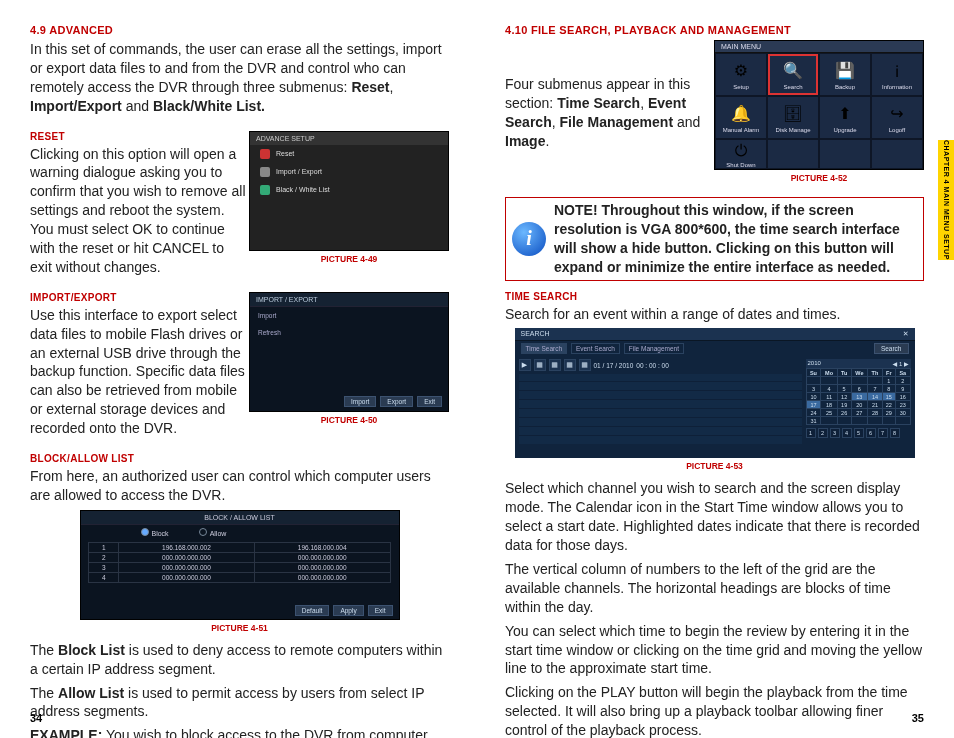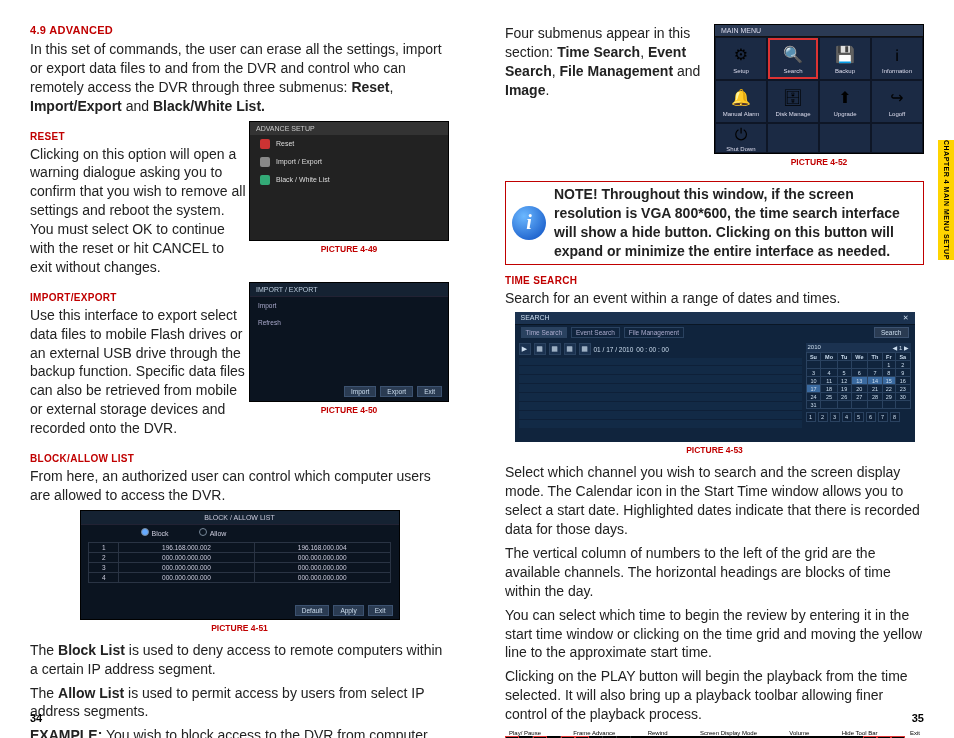--- a/index.html
+++ b/index.html
@@ -79,21 +79,21 @@
     font-size: 7px;
   }
   .fig-caption {
     color: #c00000;
     font-weight: bold;
     font-size: 8.5px;
     text-align: center;
     margin-top: 3px;
     margin-bottom: 8px;
   }
-  .row-split { display: flex; align-items: flex-start; }
+  .row-split { display: flex; align-items: center; }
   .row-split .txt { flex: 1; }
   .note-box {
     border: 1.5px solid #c00000;
     display: flex;
     gap: 8px;
     padding: 3px 6px;
     align-items: center;
     margin: 6px 0 8px 0;
   }
   .note-icon {
@@ -300,20 +300,21 @@
       <span>The </span><b>Allow List</b><span> is used to permit access by users from select IP address segments.</span>
     </p>
     <p>
       <b>EXAMPLE:</b><span> You wish to block access to the DVR from computer users within the IP address segment ranging from 196.168.000.002 to 196.168.000.004. Select the Block button and then enter the first segment in the IP From field and the last address within the segment in the To field. You may add additional segments before hitting Apply to save your settings and then exiting this window.</span>
     </p>
 
     <div class="page-num left">34</div>
   </div>
 
   <div class="page page-right">
+    <div class="h-section">4.10 FILE SEARCH, PLAYBACK AND MANAGEMENT</div>
 
     <div class="row-split">
       <div class="txt">
         <p>
           <span>Four submenus appear in this section: </span>
           <b>Time Search</b>, <b>Event Search</b>, <b>File Management</b><span> and </span><b>Image</b>.
         </p>
       </div>
       <div>
         <div class="fig52">

